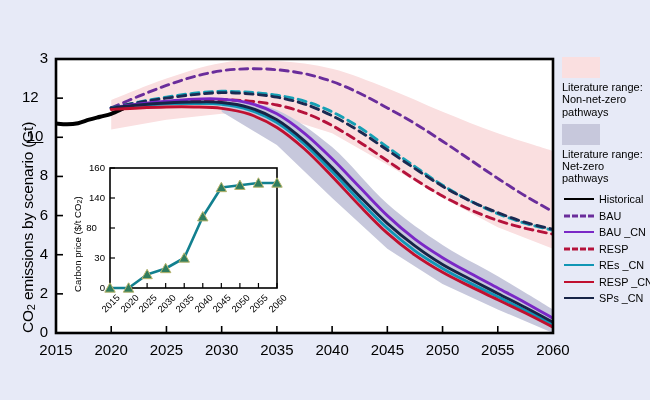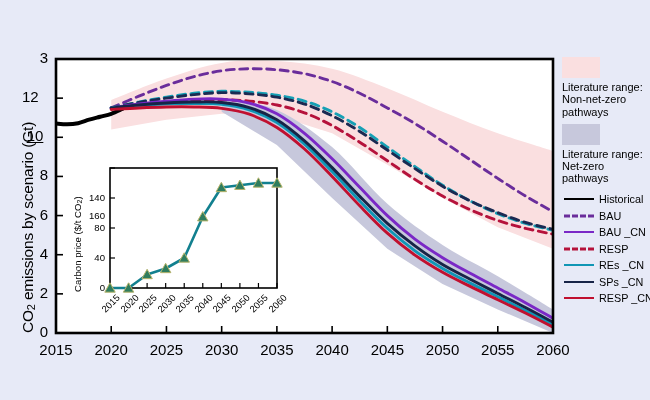--- a/index.html
+++ b/index.html
@@ -171,24 +171,24 @@
       <div class="tick-text" style="left: 22px; top: 127.286px; width: 26px; text-align: center; text-decoration: underline;">10</div>
       <div class="tick-text" style="left: 22px; top: 88.1429px; width: 26px; text-align: left;">12</div>
       <div class="tick-text" style="left: 22px; top: 49px; width: 26px; text-align: right;">3</div>
     </div>
 
   <div id="inset-ylabel" class="inset-lab">
     Carbon price ($/t CO<span class="sub">2</span>)
   </div>
   <div id="inset-ytick-labels">
       <div class="ins-yt" style="left: 78px; top: 282px; width: 27px;">0</div>
-      <div class="ins-yt" style="left: 78px; top: 252px; width: 27px;">40</div>
-      <div class="ins-yt" style="left: 78px; top: 222px; width: 27px;">80</div>
+      <div class="ins-yt" style="left: 78px; top: 252px; width: 27px;">30</div>
+      <div class="ins-yt" style="left: 78px; top: 222px; width: 27px; text-align: center;">80</div>
       <div class="ins-yt" style="left: 78px; top: 192px; width: 27px;">140</div>
-      <div class="ins-yt" style="left: 78px; top: 162px; width: 27px; margin-top: 48px;">160</div>
+      <div class="ins-yt" style="left: 78px; top: 162px; width: 27px;">160</div>
     </div>
   <div id="inset-xtick-labels">
       <div class="ins-xt" style="left: 84px; top: 292px; width: 30px;">2015</div>
       <div class="ins-xt" style="left: 102.556px; top: 292px; width: 30px;">2020</div>
       <div class="ins-xt" style="left: 121.111px; top: 292px; width: 30px;">2025</div>
       <div class="ins-xt" style="left: 139.667px; top: 292px; width: 30px;">2030</div>
       <div class="ins-xt" style="left: 158.222px; top: 292px; width: 30px;">2035</div>
       <div class="ins-xt" style="left: 176.778px; top: 292px; width: 30px;">2040</div>
       <div class="ins-xt" style="left: 195.333px; top: 292px; width: 30px;">2045</div>
       <div class="ins-xt" style="left: 213.889px; top: 292px; width: 30px;">2050</div>
@@ -232,26 +232,26 @@
           <span class="leg-lab">RESP</span>
         </div>
         <div class="leg-row">
           <div class="leg-key">
             <i style="border-top-color: rgb(16, 150, 181);"></i>
           </div>
           <span class="leg-lab">REs _CN</span>
         </div>
         <div class="leg-row">
           <div class="leg-key">
+            <i style="border-top-color: rgb(192, 16, 47);"></i>
+          </div>
+          <span class="leg-lab">RESP _CN</span>
+        </div>
+        <div class="leg-row">
+          <div class="leg-key">
             <i style="border-top-color: rgb(23, 36, 71);"></i>
           </div>
           <span class="leg-lab">SPs _CN</span>
-        </div>
-        <div class="leg-row">
-          <div class="leg-key">
-            <i style="border-top-color: rgb(192, 16, 47);"></i>
-          </div>
-          <span class="leg-lab">RESP _CN</span>
         </div>
       </div>
   </div>
 
 </div>
 
 </body></html>

